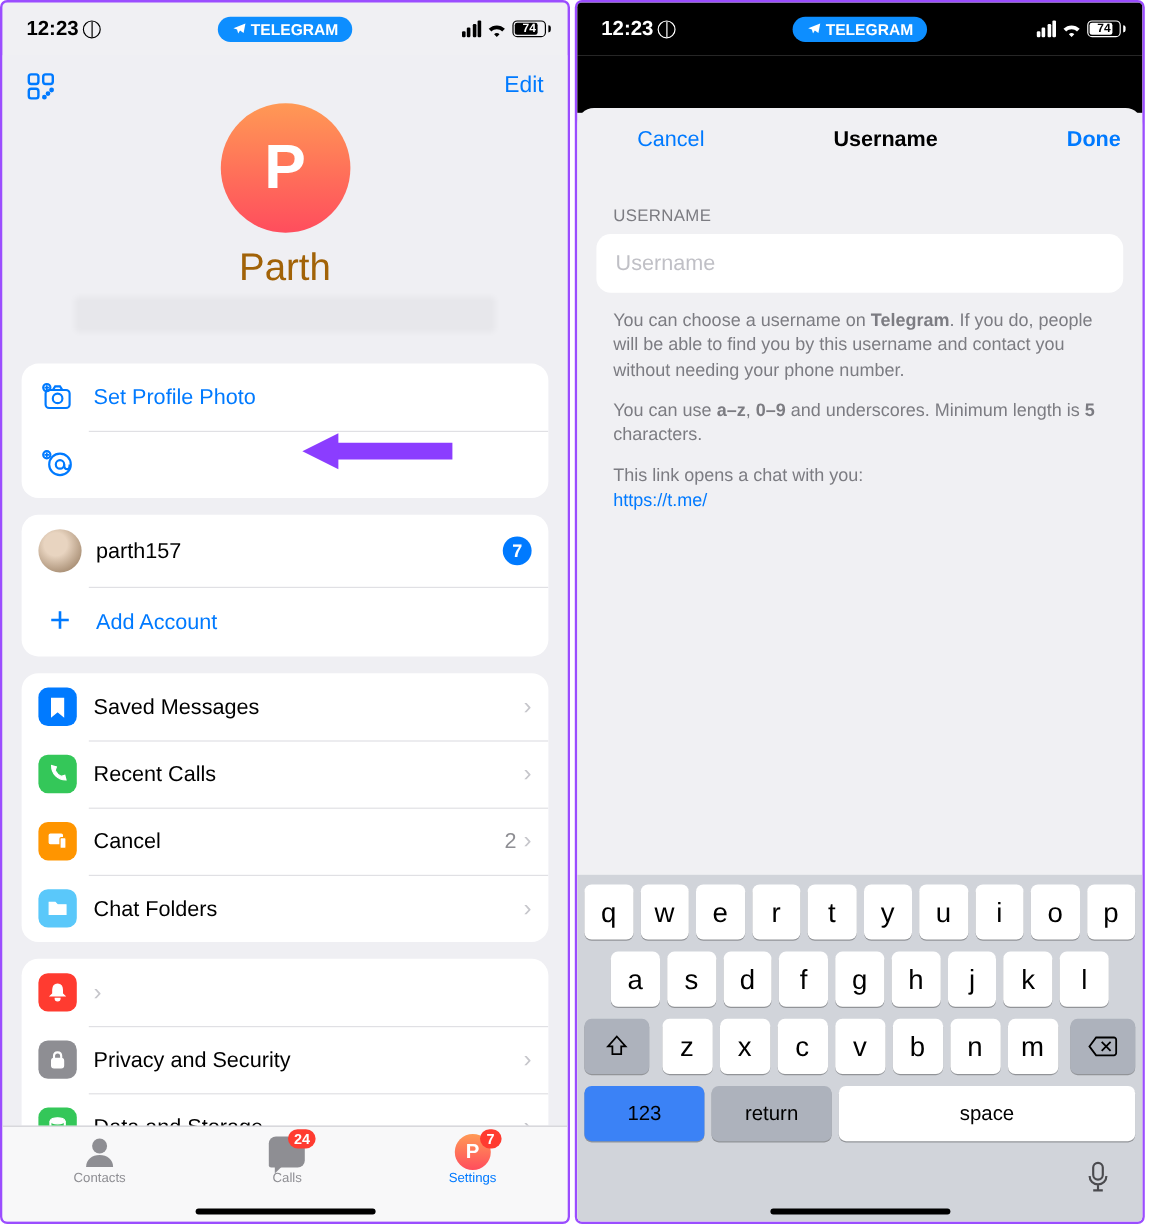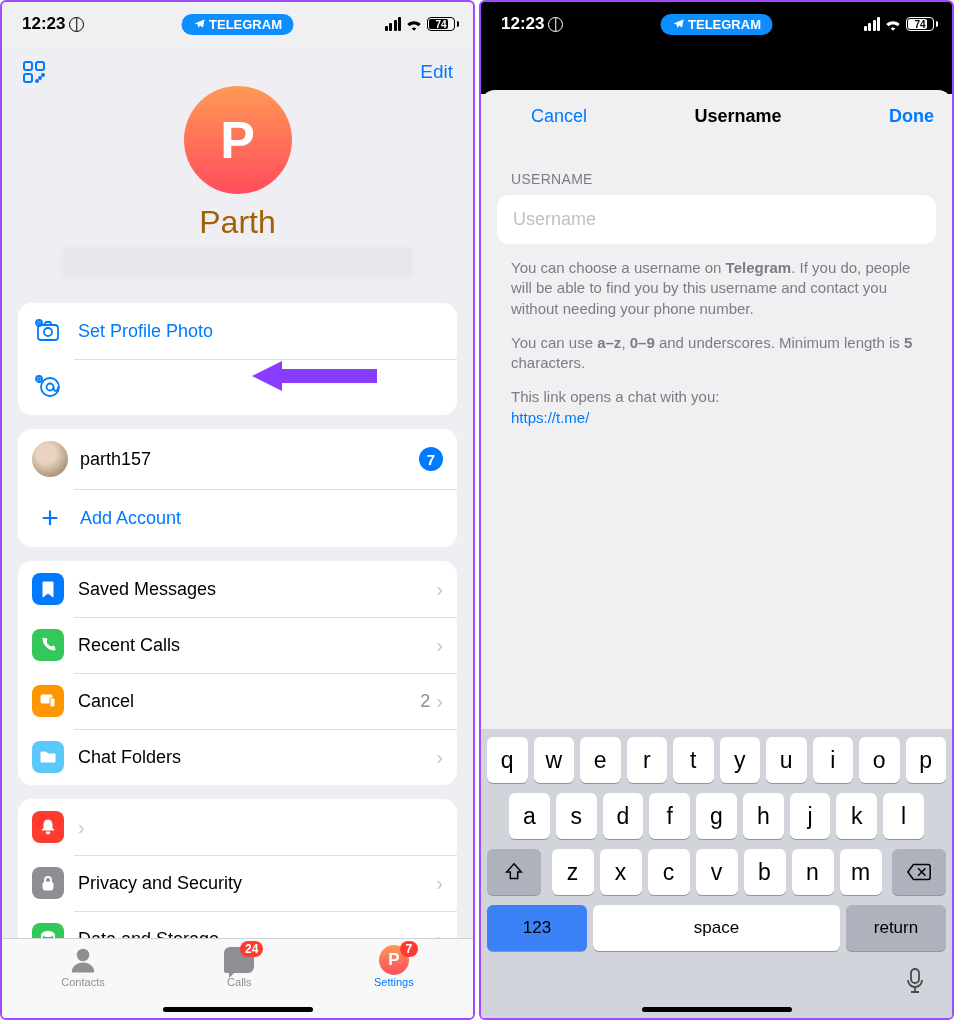--- a/index.html
+++ b/index.html
@@ -443,22 +443,22 @@
           </div>
         <div class="key back">
           <svg width="26" height="22" viewBox="0 0 28 22" fill="none" stroke="#000" stroke-width="1.6">
               <path d="M8 3h16c1 0 2 1 2 2v12c0 1-1 2-2 2H8l-6-8z"></path>
               <path d="M13 7l8 8M21 7l-8 8"></path>
             </svg>
         </div>
       </div>
       <div class="kb-row">
         <div class="key num">123</div>
+        <div class="key return">return</div>
         <div class="key space">space</div>
-        <div class="key return">return</div>
       </div>
       <div class="kb-bottom">
         <span class="mic-icon">
           <svg width="22" height="28" viewBox="0 0 22 28" fill="none" stroke="#4a4a4e" stroke-width="1.8">
               <rect x="7" y="2" width="8" height="14" rx="4"></rect>
               <path d="M4 13c0 4 3 7 7 7s7-3 7-7M11 20v5M7 25h8"></path>
             </svg>
         </span>
       </div>
     </div>

